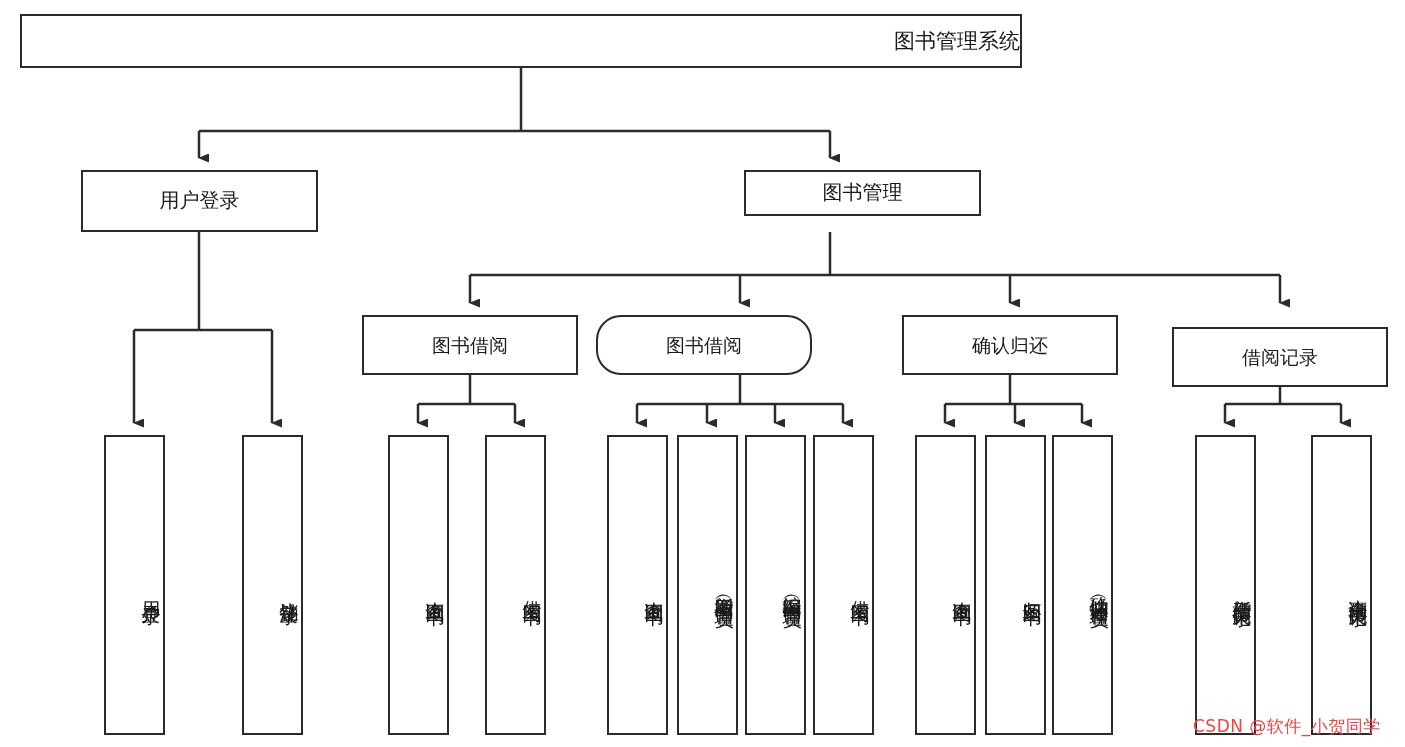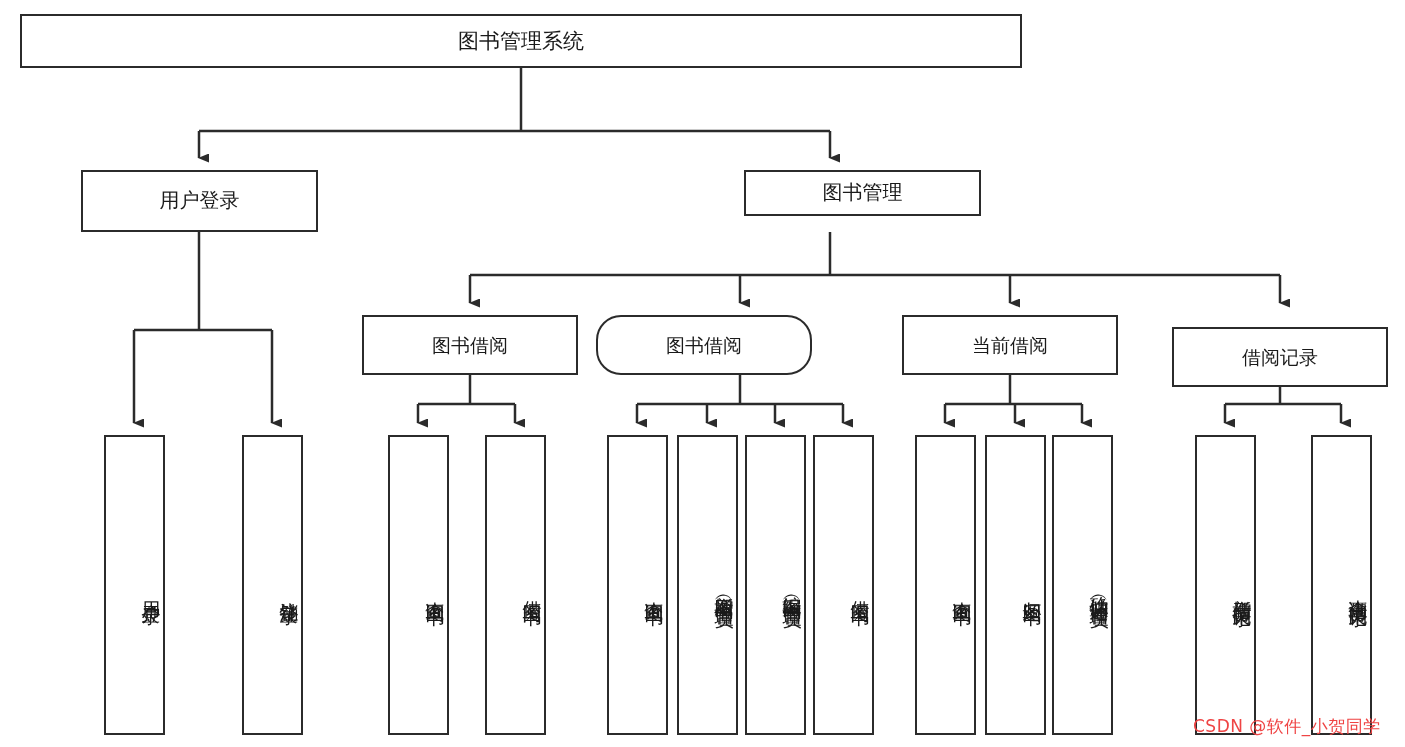--- a/index.html
+++ b/index.html
@@ -104,39 +104,39 @@
       <path d="M1015,404 L1015,423" marker-end="url(#arrowhead)"></path>
       <path d="M1082,404 L1082,423" marker-end="url(#arrowhead)"></path>
 
       <path d="M1280,375 L1280,404"></path>
       <path d="M1225,404 L1341,404"></path>
       <path d="M1225,404 L1225,423" marker-end="url(#arrowhead)"></path>
       <path d="M1341,404 L1341,423" marker-end="url(#arrowhead)"></path>
     </g>
   </svg>
 
-  <div class="node node-root" style="left:20px; top:14px; width:1002px; height:54px;">
+  <div class="node node-root" style="left:20px; top:14px; width:1002px; height:54px;justify-content:flex-end;">
     <span>图书管理系统</span>
   </div>
 
   <div class="node node-l2" style="left:81px; top:170px; width:237px; height:62px;">
     <span>用户登录</span>
   </div>
   <div class="node node-l2" style="left:711px; top:170px; width:237px; height:46px;margin-left:33px;">
     <span>图书管理</span>
   </div>
 
   <div class="node node-l3" style="left:362px; top:315px; width:216px; height:60px;">
     <span>图书借阅</span>
   </div>
   <div class="node node-l3" style="left:596px; top:315px; width:216px; height:60px;border-radius:25px;">
     <span>图书借阅</span>
   </div>
   <div class="node node-l3" style="left:902px; top:315px; width:216px; height:60px;">
-    <span>当前借阅</span>
+    <span>确认归还</span>
   </div>
   <div class="node node-l3" style="left:1172px; top:327px; width:216px; height:60px;">
     <span>借阅记录</span>
   </div>
 
   <div class="node node-leaf vertical" style="left:104px; top:435px; width:61px; height:300px;">
     <span>用户登录</span>
   </div>
   <div class="node node-leaf vertical" style="left:242px; top:435px; width:61px; height:300px;">
     <span>注销登录</span>

